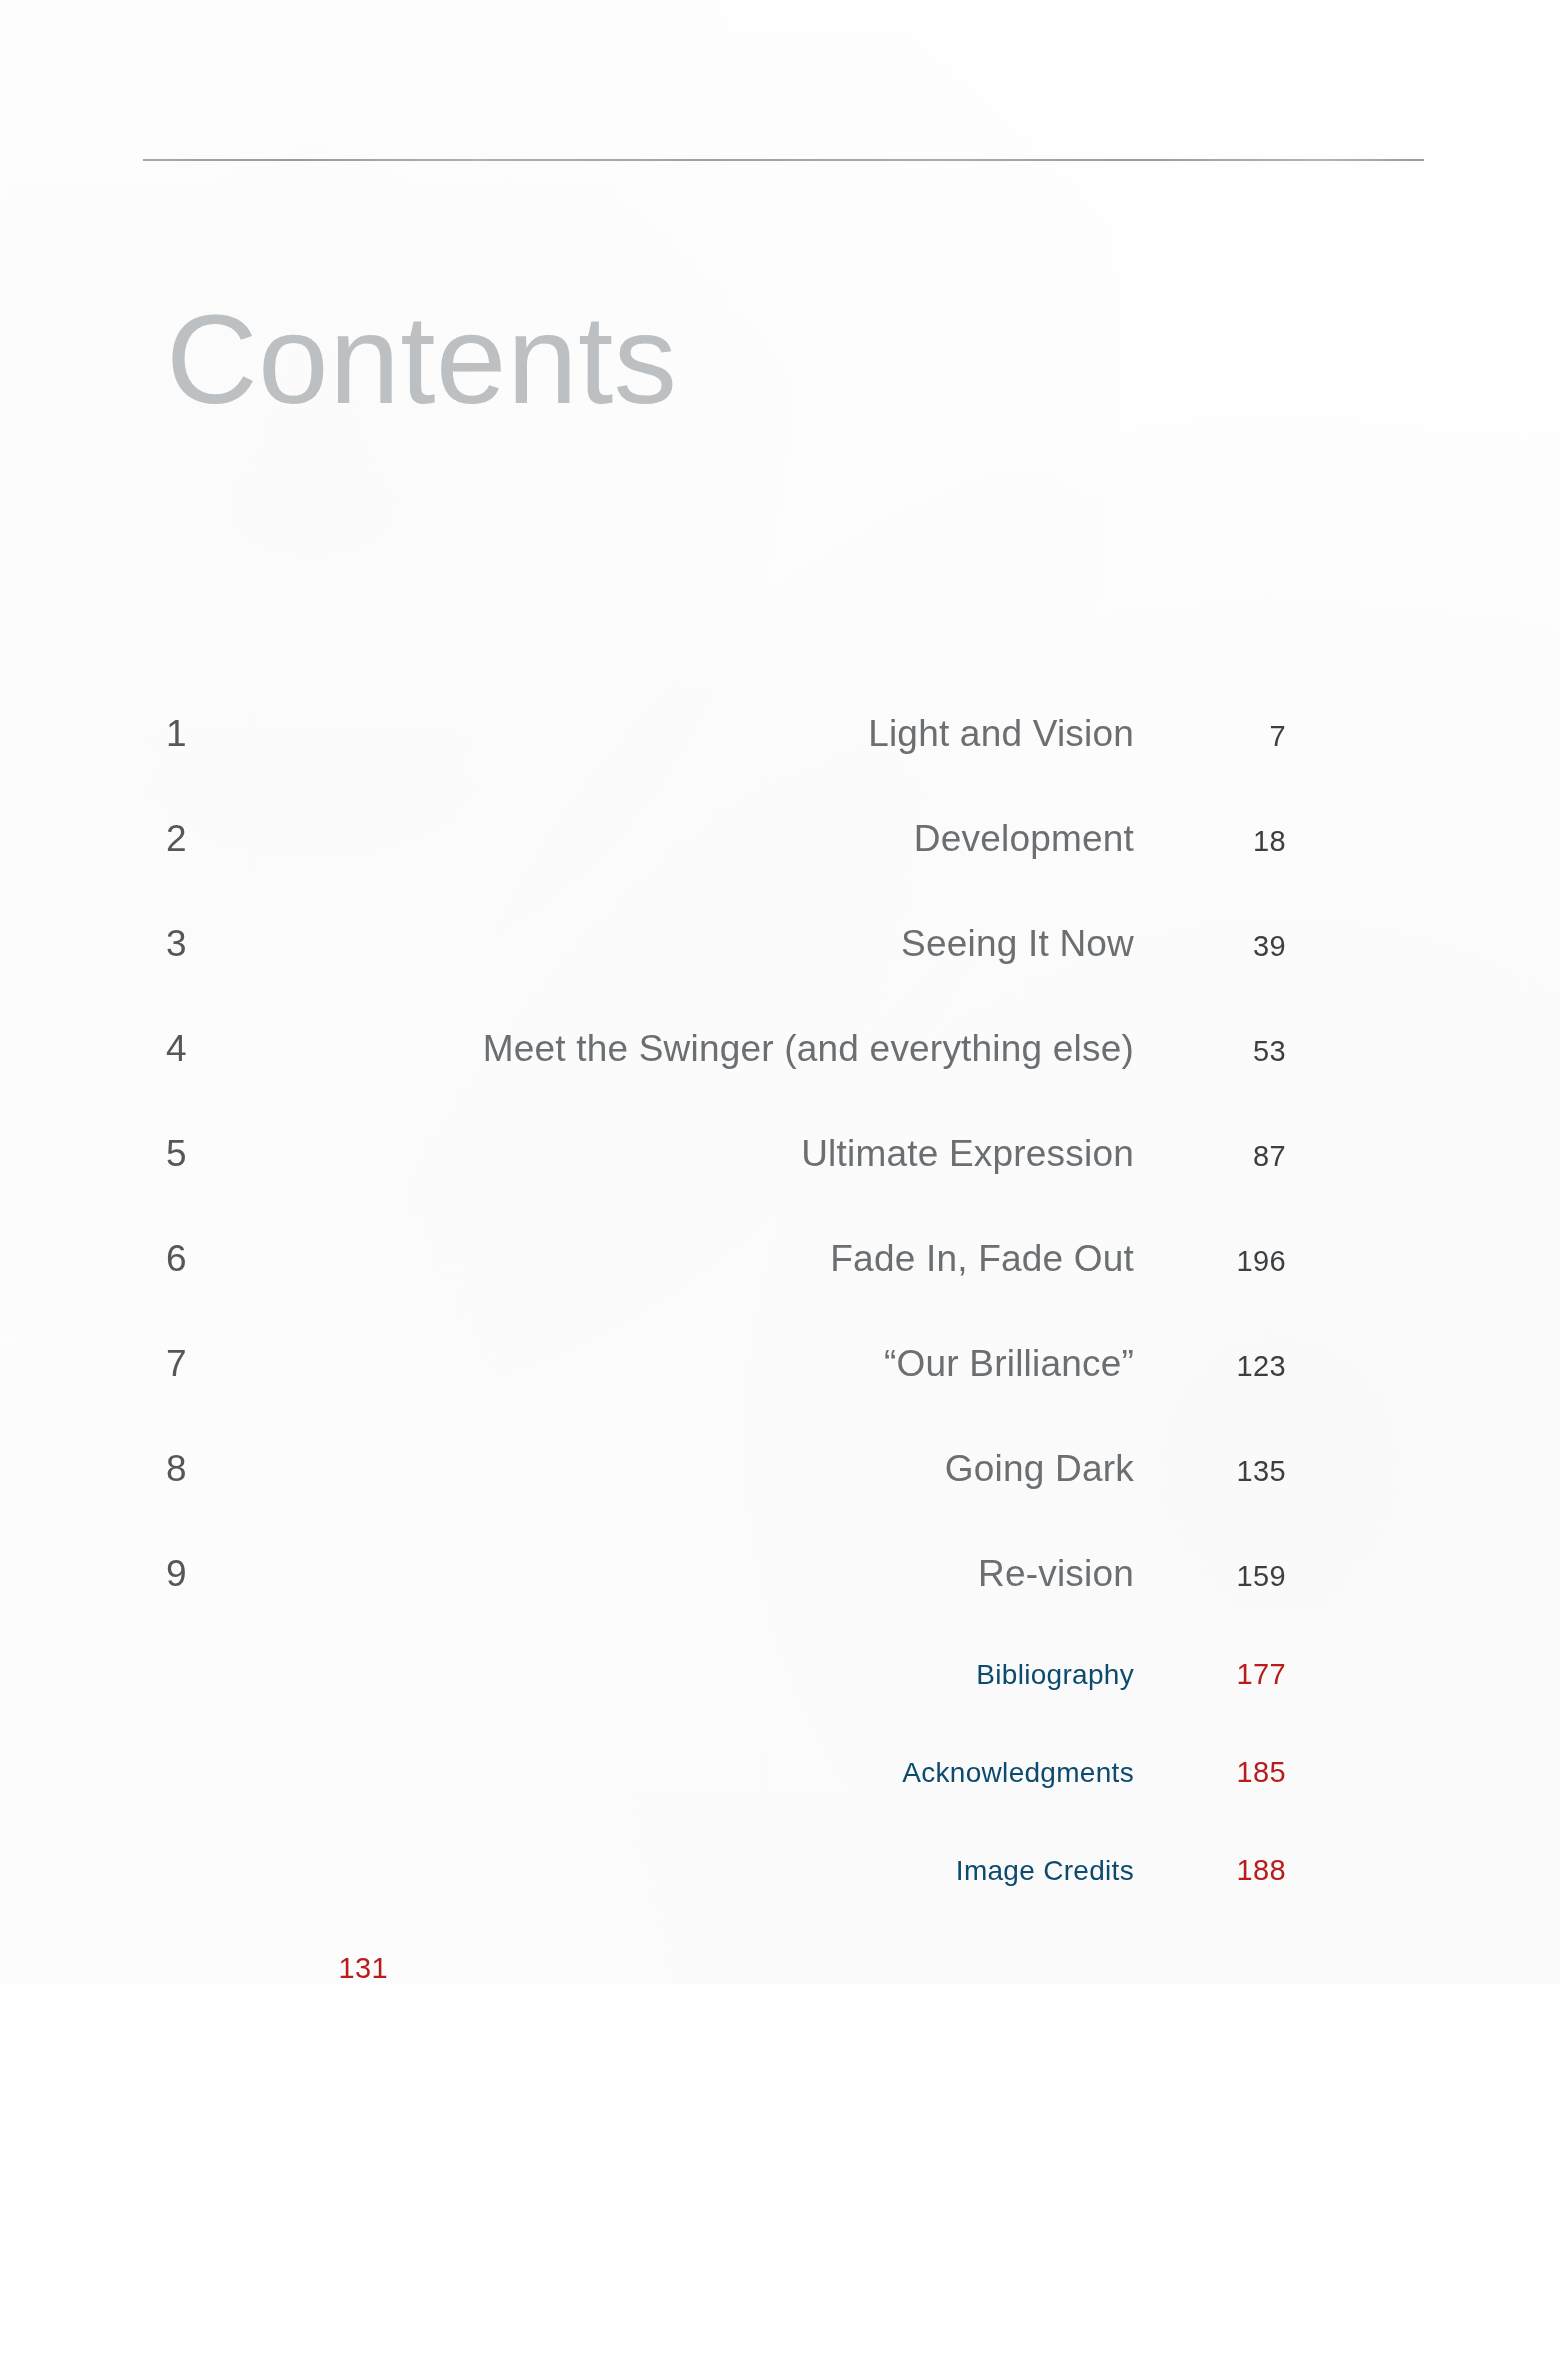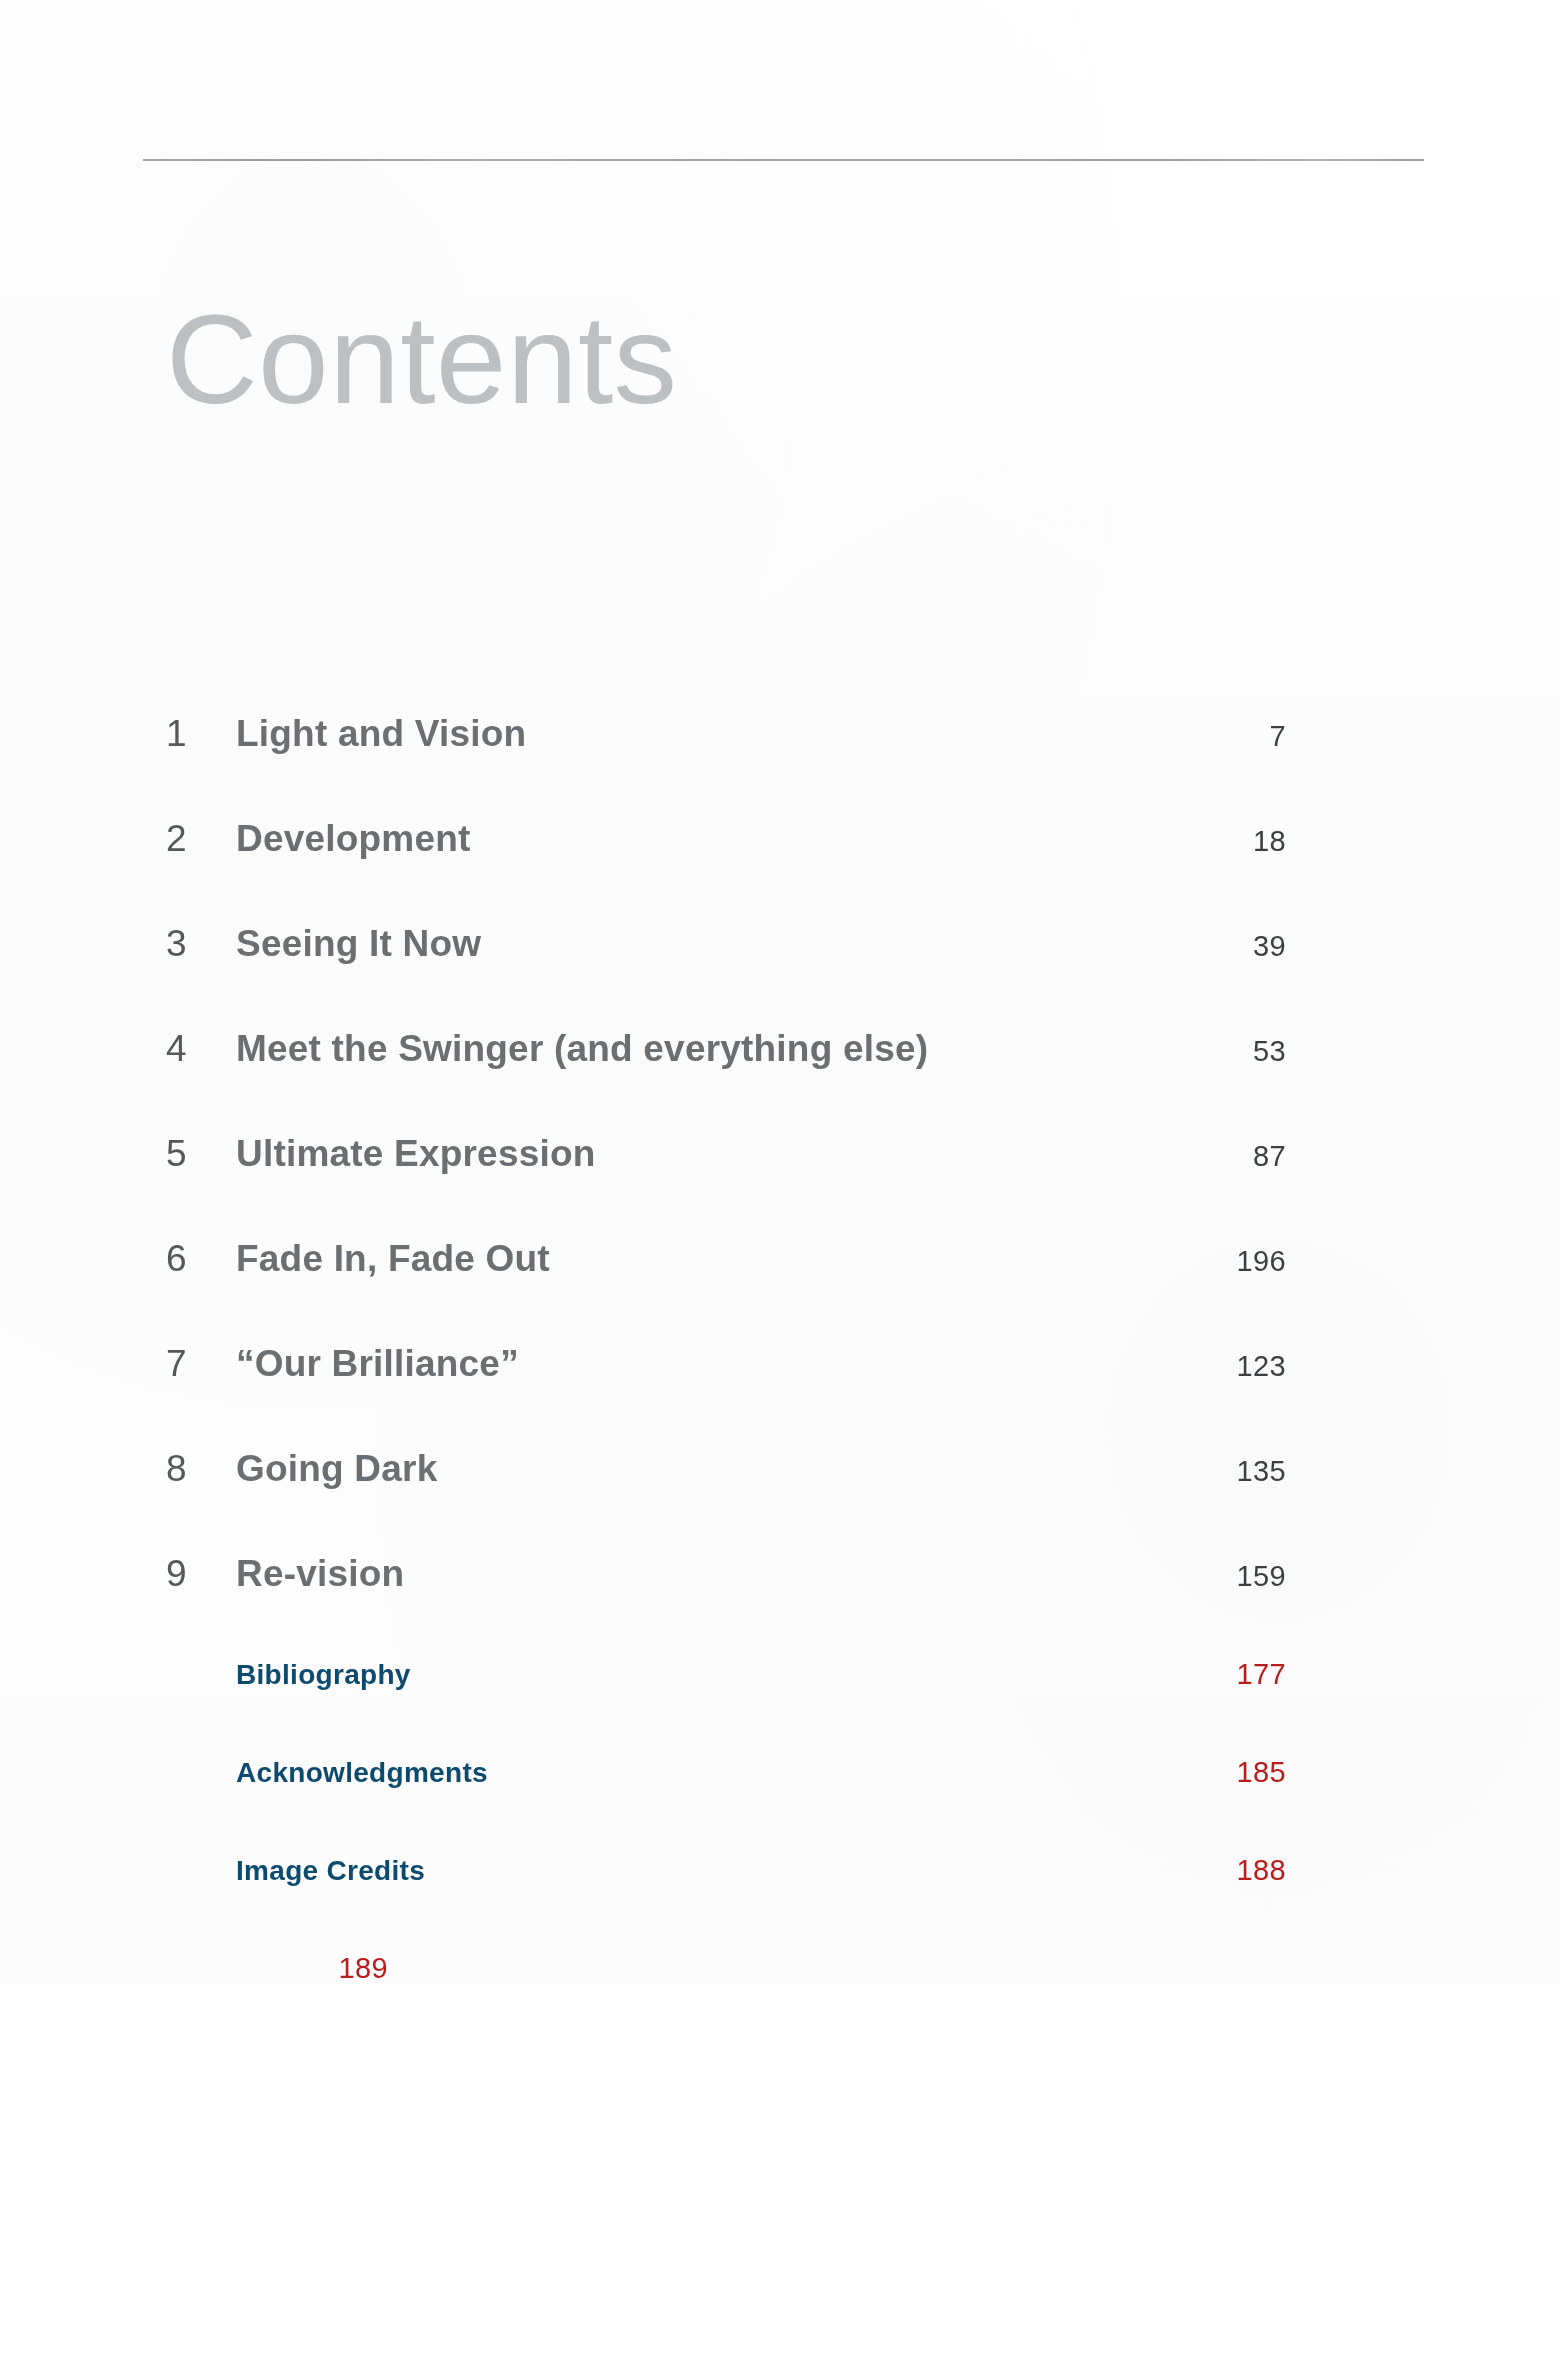--- a/index.html
+++ b/index.html
@@ -78,24 +78,25 @@
     width: 70px;
     font-size: 37px;
     font-weight: 300;
     color: #54585b;
     letter-spacing: 0.4px;
   }
 
   .toc-title {
     flex: 1 1 auto;
     font-size: 37px;
-    font-weight: 700;
+    font-weight: 400;
     color: #6b6f72;
     letter-spacing: 0.2px;
     white-space: nowrap;
+    text-align: right;
   }
 
   .toc-row.back .chapter-num {
     width: 70px;
   }
 
   .toc-row.back .toc-title {
     font-size: 28px;
     color: #0c4a6e;
     letter-spacing: 0.3px;
@@ -183,18 +184,18 @@
           <span class="toc-title">Acknowledgments</span>
           <span class="toc-page">185</span>
         </div>
         <div class="toc-row back">
           <span class="chapter-num"></span>
           <span class="toc-title">Image Credits</span>
           <span class="toc-page">188</span>
         </div>
         <div class="toc-row back">
           <span class="chapter-num"></span>
-          <span class="toc-page">189</span>
+          <span class="toc-page">131</span>
         </div>
       </div>
   </div>
 </div>
 
 
 </body></html>

